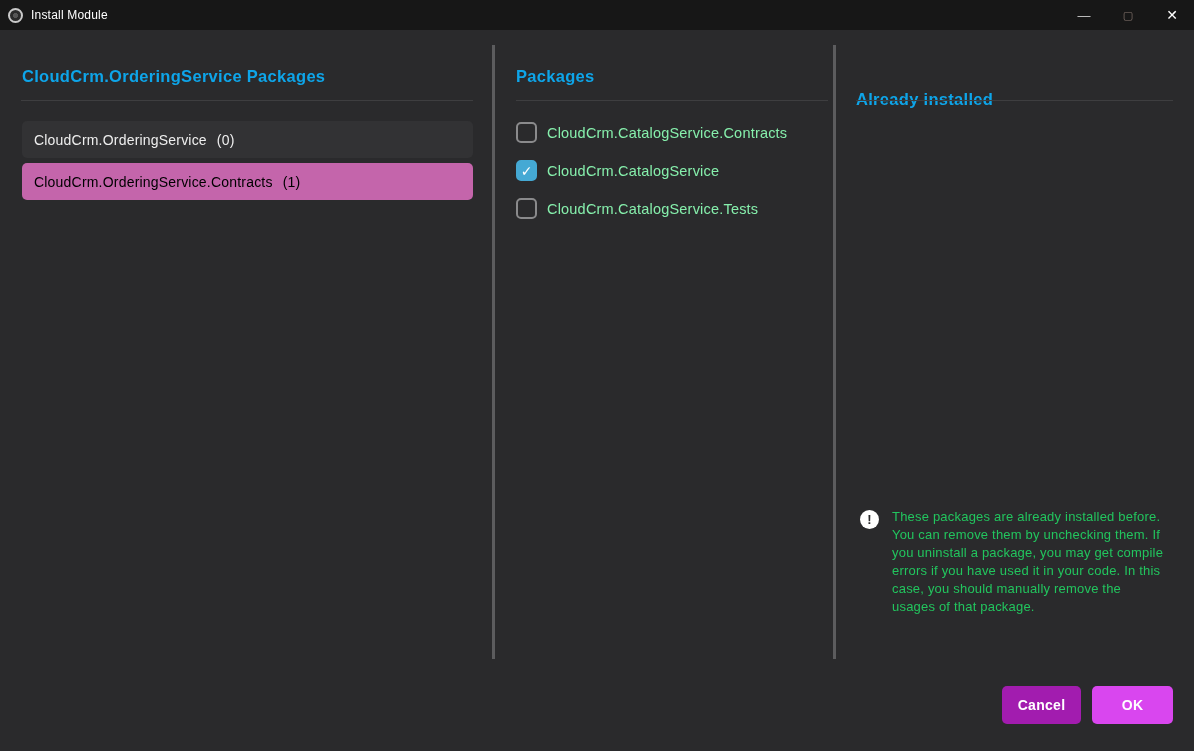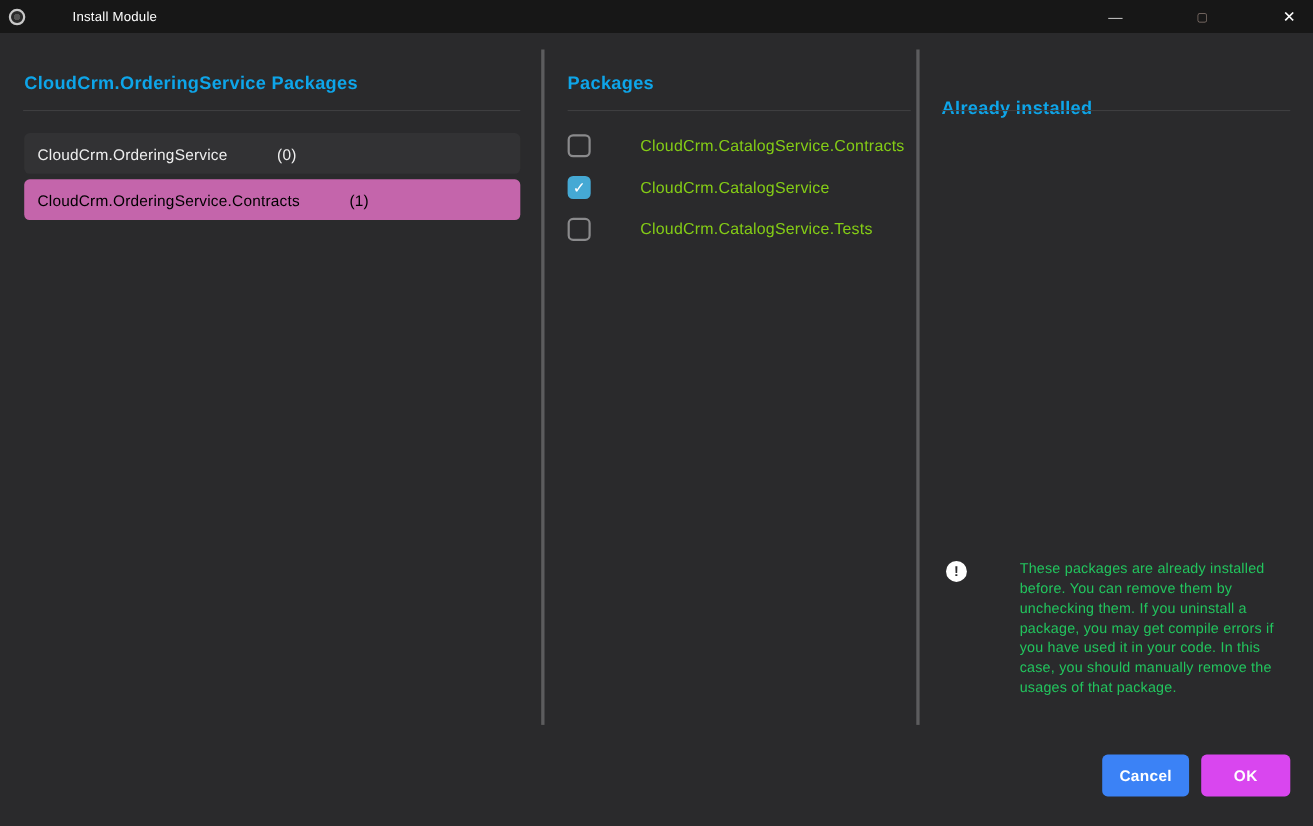--- a/index.html
+++ b/index.html
@@ -1,15 +1,15 @@
 <!DOCTYPE html>
 <html><head>
 <meta charset="utf-8">
 <style>
-  * { margin: 0; padding: 0; box-sizing: border-box; gap: 35px; }
+  * { margin: 0; padding: 0; box-sizing: border-box; }
   html, body {
     width: 1194px; height: 751px;
     background: #2a2a2c;
     font-family: "Liberation Sans", "DejaVu Sans", sans-serif;
     color: #f1f1f1;
     overflow: hidden;
   }
   
   .titlebar {
     position: absolute; top: 0; left: 0; width: 1194px; height: 30px;
@@ -72,21 +72,21 @@
     background: transparent;
     margin-right: 10px;
     flex: 0 0 auto;
     display: flex; align-items: center; justify-content: center;
   }
   .checkbox.checked {
     border-color: #45a9d4;
     background: #45a9d4;
     color: #ffffff; font-size: 14px; font-weight: 700;
   }
-  .pkg-label { font-size: 14.5px; color: #84cc16; letter-spacing: .2px; }
+  .pkg-label { font-size: 14.5px; color: #86efac; letter-spacing: .2px; }
 
   
   .info-block {
     position: absolute; left: 860px; top: 508px; width: 305px;
     display: flex;
   }
   .info-icon {
     width: 19px; height: 19px; border-radius: 50%;
     background: #ffffff; color: #2a2a2c;
     font-size: 13px; font-weight: 700;
@@ -97,21 +97,21 @@
     font-size: 13px; line-height: 18px; color: #22c55e; letter-spacing: .2px;
   }
 
   
   .btn {
     position: absolute; top: 686px; height: 38px;
     border: none; border-radius: 5px;
     font-family: inherit; font-size: 14px; font-weight: 700;
     letter-spacing: .3px; color: #ffffff; cursor: pointer;
   }
-  .btn-cancel { left: 1002px; width: 79px; background: #3b82f6; }
+  .btn-cancel { left: 1002px; width: 79px; background: #a21caf; }
   .btn-ok { left: 1092px; width: 81px; background: #d946ef; }
 </style>
 </head>
 <body>
 
 <div class="titlebar">
   <div class="titlebar-icon"></div>
   <div class="titlebar-title">Install Module</div>
   <div class="titlebar-spacer"></div>
   <div class="win-btn minimize">—</div>

